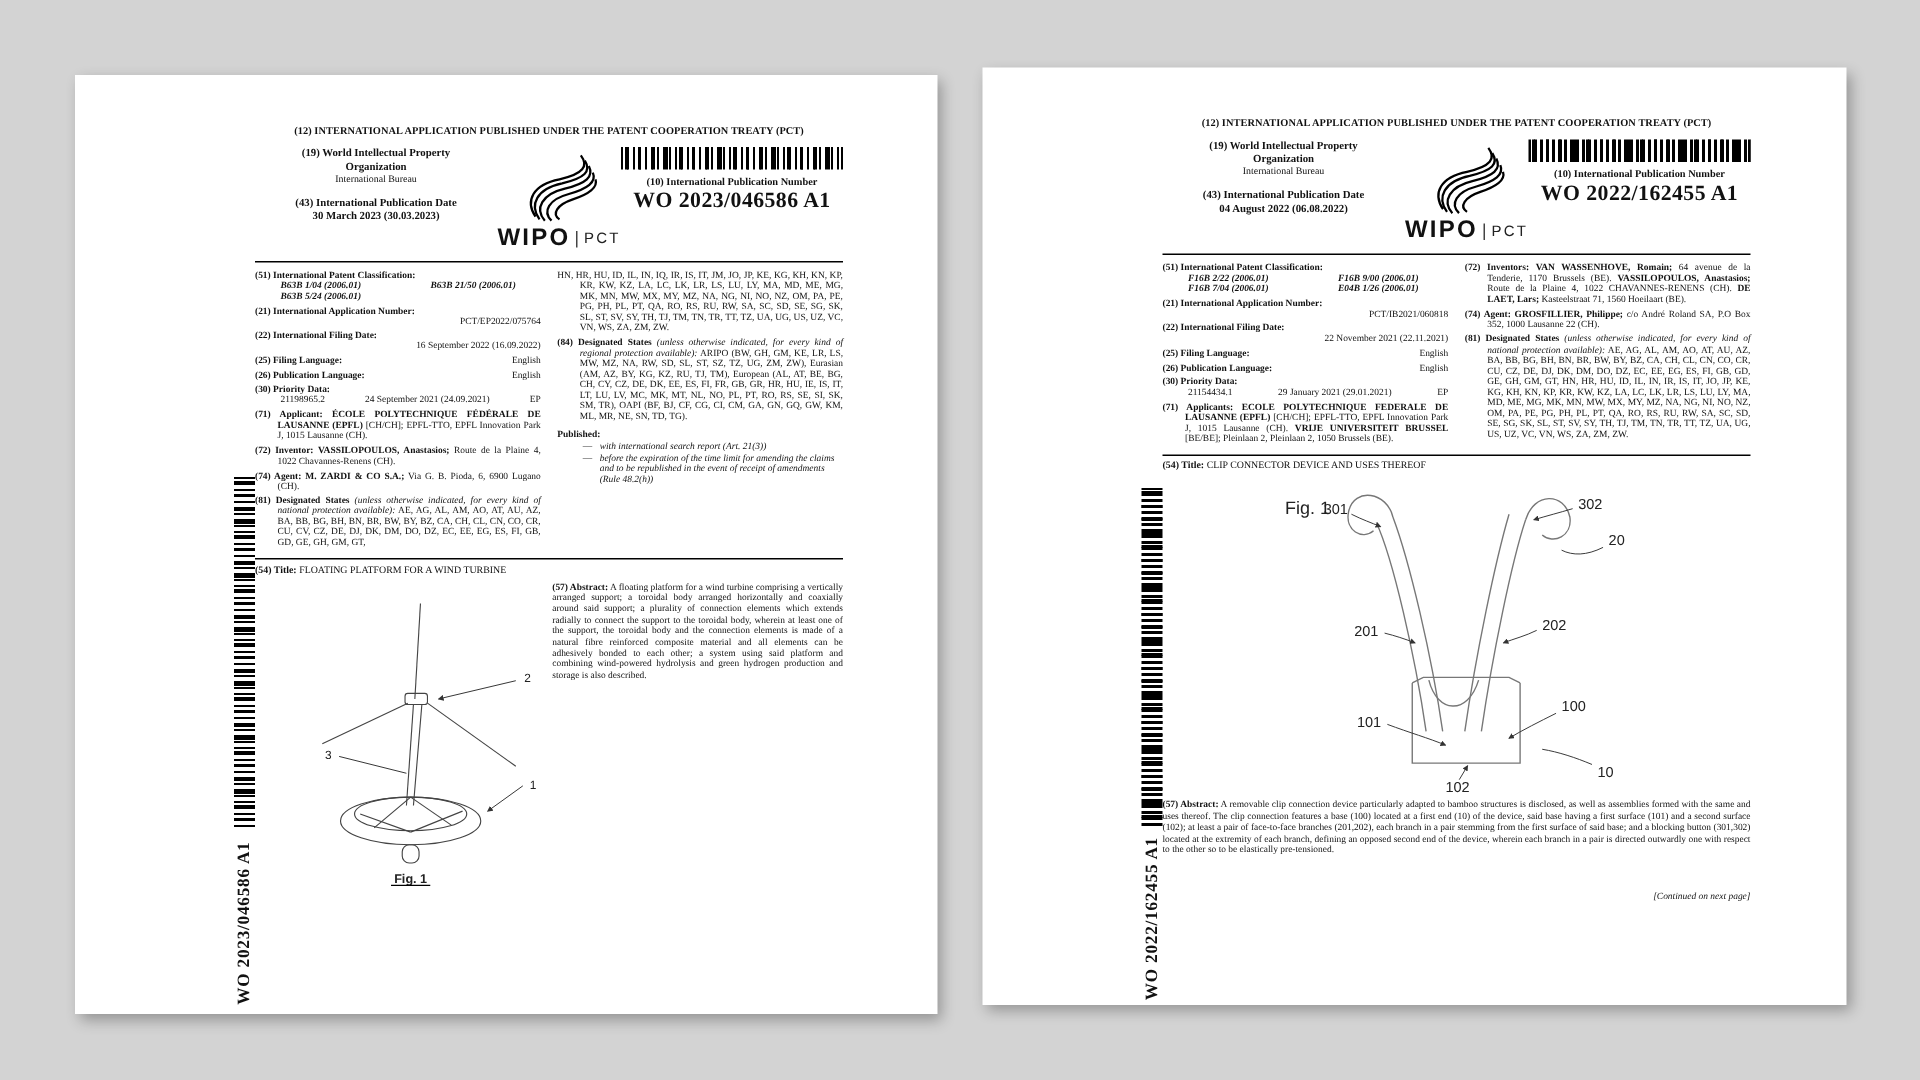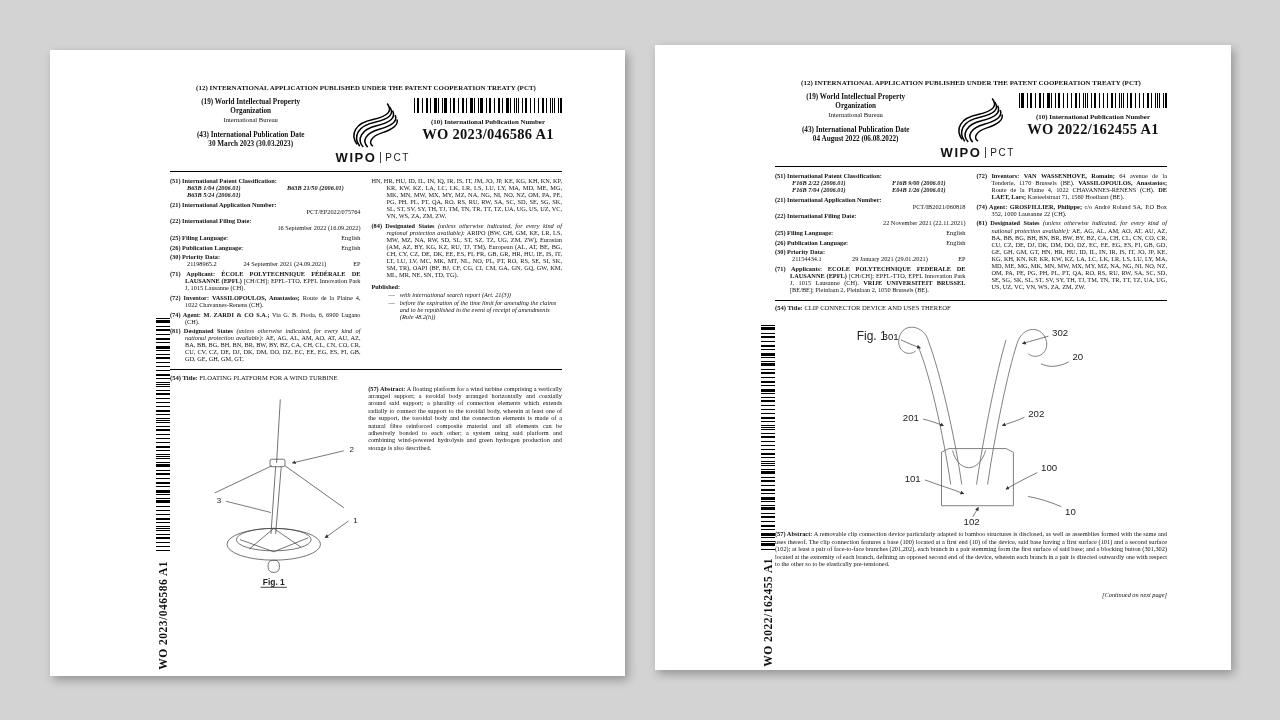--- a/index.html
+++ b/index.html
@@ -9,21 +9,21 @@
   .content{position:absolute;left:120px;top:34px;width:392px;}
   .treaty{font-size:6.9px;font-weight:bold;text-align:center;letter-spacing:0.05px;white-space:nowrap;}
   .hdr{display:flex;justify-content:space-between;margin-top:7px;align-items:flex-start;}
   .org{width:168px;text-align:center;font-size:7.2px;line-height:1.25;}
   .org .mt{margin-top:7px;text-align:center;}
   .b{font-weight:bold;}
   .i{font-style:italic;}
   .small{font-size:6.6px;}
   .logo{width:86px;display:flex;flex-direction:column;align-items:center;margin-top:2px;}
   .logotext{display:flex;align-items:center;gap:4px;font-family:"Liberation Sans",sans-serif;margin-top:2px;}
-  .logotext .w{font-weight:bold;font-size:13px;letter-spacing:1.5px;}
+  .logotext .w{font-weight:bold;font-size:16px;letter-spacing:1.5px;}
   .logotext .p{font-size:10px;letter-spacing:1.5px;color:#222;}
   .logotext .bar{width:1px;height:11px;background:#444;display:inline-block;}
   .pubblk{width:150px;text-align:center;}
   .barcode-h{height:15px;width:148px;background-color:#fff;background-image:repeating-linear-gradient(90deg,#000 0 1.5px,transparent 1.5px 4px),repeating-linear-gradient(90deg,transparent 0 2.5px,#000 2.5px 4.5px,transparent 4.5px 9px);}
   .publabel{font-size:6.9px;font-weight:bold;margin-top:5px;}
   .pubnum{font-size:14.5px;font-weight:bold;margin-top:1px;letter-spacing:0.3px;white-space:nowrap;}
   .rule-thick{border-top:1.8px solid #000;margin-top:6px;}
   .rule-thin{border-top:0.9px solid #000;}
   .cols{display:flex;gap:11px;margin-top:5px;font-size:6.3px;line-height:1.12;}
   .col{flex:1;min-width:0;}

